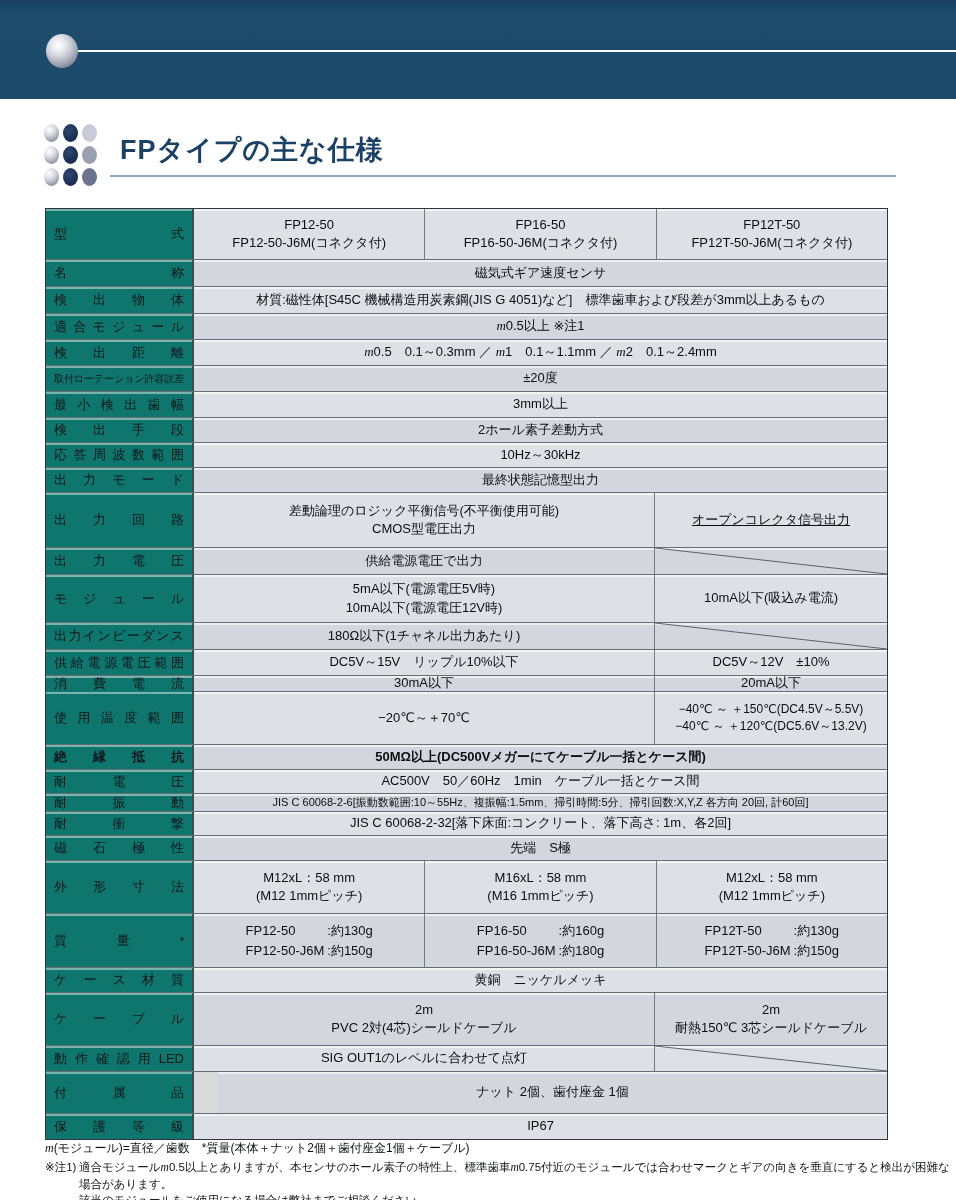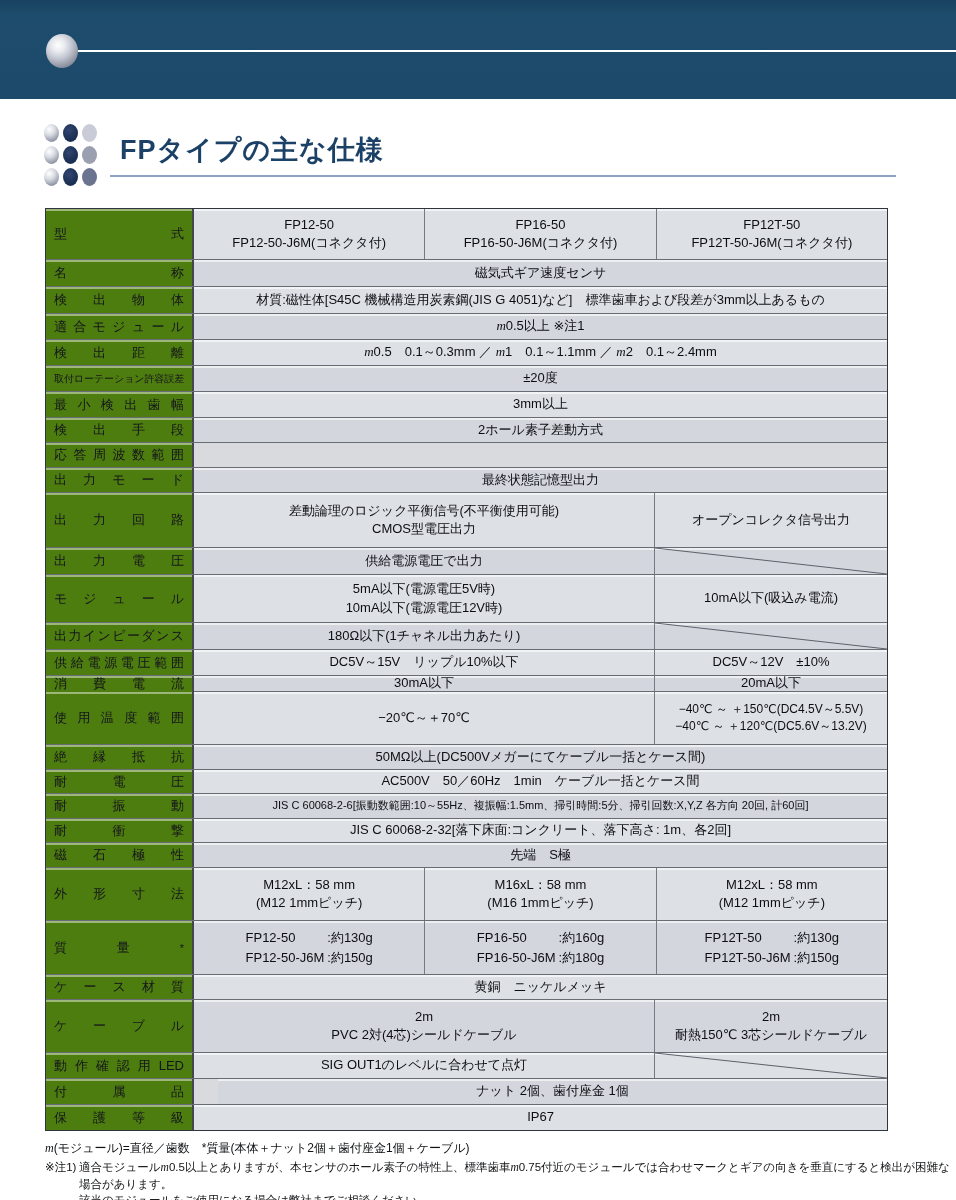--- a/index.html
+++ b/index.html
@@ -21,21 +21,21 @@
   .dot.metal{background:radial-gradient(circle at 35% 30%, #ffffff 0%, #d9dce3 35%, #9aa0ae 70%, #5c6170 100%);}
   .dot.navy{background:radial-gradient(circle at 40% 35%, #31466f 0%, #1c2f55 60%, #15264a 100%);}
   .page-title{position:absolute;left:120px;top:132px;font-size:27px;font-weight:bold;
         color:#1c4166;letter-spacing:1px;white-space:nowrap;}
   .title-rule{position:absolute;left:110px;top:175px;width:786px;height:2px;background:#8ca5c4;}
 
   
   .spec{position:absolute;left:45px;top:208px;width:841px;border:1px solid #30343e;background:#d8dade;}
   .trow{display:flex;box-sizing:border-box;border-top:1px solid #686c75;}
   .trow.first{border-top:none;}
-  .tlabel{flex:0 0 148px;width:148px;box-sizing:border-box;background:#4d7c0f;
+  .tlabel{flex:0 0 148px;width:148px;box-sizing:border-box;background:#0f766e;
         border-right:2px solid #43474f;padding:8px 8px;display:flex;flex-direction:column;
         justify-content:center;font-size:13px;color:#14161c;
         box-shadow:inset 0 2px 0 rgba(255,255,255,0.45);}
   .tlabel .jtext{display:block;width:100%;text-align:justify;text-align-last:justify;white-space:nowrap;}
   .tlabel.small{font-size:10px;letter-spacing:-0.2px;}
   .star{font-size:11px;}
   .tcell{flex:1 1 0;position:relative;box-sizing:border-box;display:flex;flex-direction:column;
         justify-content:center;align-items:center;text-align:center;font-size:13px;color:#0c0e12;
         background:#dde0e5;line-height:1.4;overflow:hidden;padding:0 2px;
         box-shadow:inset 0 2px 0 rgba(255,255,255,0.6);}
@@ -147,38 +147,41 @@
           <span class="jtext">検出手段</span>
         </div>
         <div class="tcell" style="flex-grow: 3;">
           <div class="cline">2ホール素子差動方式</div>
         </div>
       </div>
       <div class="trow" style="height: 25px;">
         <div class="tlabel">
           <span class="jtext">応答周波数範囲</span>
         </div>
+        <div class="tcell" style="flex-grow: 3;">
+          <div class="cline">10Hz～30kHz</div>
+        </div>
       </div>
       <div class="trow shade" style="height: 25px;">
         <div class="tlabel">
           <span class="jtext">出力モード</span>
         </div>
         <div class="tcell" style="flex-grow: 3;">
           <div class="cline">最終状態記憶型出力</div>
         </div>
       </div>
       <div class="trow" style="height: 55px;">
         <div class="tlabel">
           <span class="jtext">出力回路</span>
         </div>
         <div class="tcell" style="flex-grow: 2;">
           <div class="cline">差動論理のロジック平衡信号(不平衡使用可能)</div>
           <div class="cline">CMOS型電圧出力</div>
         </div>
-        <div class="tcell bl" style="flex-grow: 1;">
+        <div class="tcell bl" style="flex-grow: 1; text-decoration: underline;">
           <div class="cline">オープンコレクタ信号出力</div>
         </div>
       </div>
       <div class="trow shade" style="height: 27px;">
         <div class="tlabel">
           <span class="jtext">出力電圧</span>
         </div>
         <div class="tcell" style="flex-grow: 2;">
           <div class="cline">供給電源電圧で出力</div>
         </div>
@@ -240,37 +243,37 @@
           <span class="jtext">使用温度範囲</span>
         </div>
         <div class="tcell" style="flex-grow: 2;">
           <div class="cline">−20℃～＋70℃</div>
         </div>
         <div class="tcell bl" style="flex-grow: 1; font-size: 12px;">
           <div class="cline">−40℃ ～ ＋150℃(DC4.5V～5.5V)</div>
           <div class="cline">−40℃ ～ ＋120℃(DC5.6V～13.2V)</div>
         </div>
       </div>
-      <div class="trow shade" style="height: 25px;">
+      <div class="trow shade" style="height: 25px; font-weight: bold;">
         <div class="tlabel">
           <span class="jtext">絶縁抵抗</span>
         </div>
         <div class="tcell" style="flex-grow: 3;">
           <div class="cline">50MΩ以上(DC500Vメガーにてケーブル一括とケース間)</div>
         </div>
       </div>
       <div class="trow" style="height: 24px;">
         <div class="tlabel">
           <span class="jtext">耐電圧</span>
         </div>
         <div class="tcell" style="flex-grow: 3;">
           <div class="cline">AC500V　50／60Hz　1min　ケーブル一括とケース間</div>
         </div>
       </div>
-      <div class="trow shade" style="height: 25px;">
+      <div class="trow shade" style="height: 18px;">
         <div class="tlabel">
           <span class="jtext">耐振動</span>
         </div>
         <div class="tcell" style="flex-grow: 3; font-size: 11px; justify-content: center;">
           <div class="cline">JIS C 60068-2-6[振動数範囲:10～55Hz、複振幅:1.5mm、掃引時間:5分、掃引回数:X,Y,Z 各方向 20回, 計60回]</div>
         </div>
       </div>
       <div class="trow" style="height: 24px;">
         <div class="tlabel">
           <span class="jtext">耐衝撃</span>
@@ -360,21 +363,21 @@
         </div>
         <div class="tcell" style="flex-grow: 2;">
           <div class="cline">SIG OUT1のレベルに合わせて点灯</div>
         </div>
         <div class="tcell bl" style="flex-grow: 1;">
           <svg viewBox="0 0 100 100" preserveAspectRatio="none" class="diag-svg">
             <line x1="0" y1="0" x2="100" y2="100" stroke="#5c6069" stroke-width="1" vector-effect="non-scaling-stroke"></line>
           </svg>
         </div>
       </div>
-      <div class="trow shade" style="height: 26px; gap: 24px;">
+      <div class="trow shade" style="height: 42px; gap: 24px;">
         <div class="tlabel">
           <span class="jtext">付属品</span>
         </div>
         <div class="tcell" style="flex-grow: 3;">
           <div class="cline">ナット 2個、歯付座金 1個</div>
         </div>
       </div>
       <div class="trow" style="height: 26px;">
         <div class="tlabel">
           <span class="jtext">保護等級</span>

